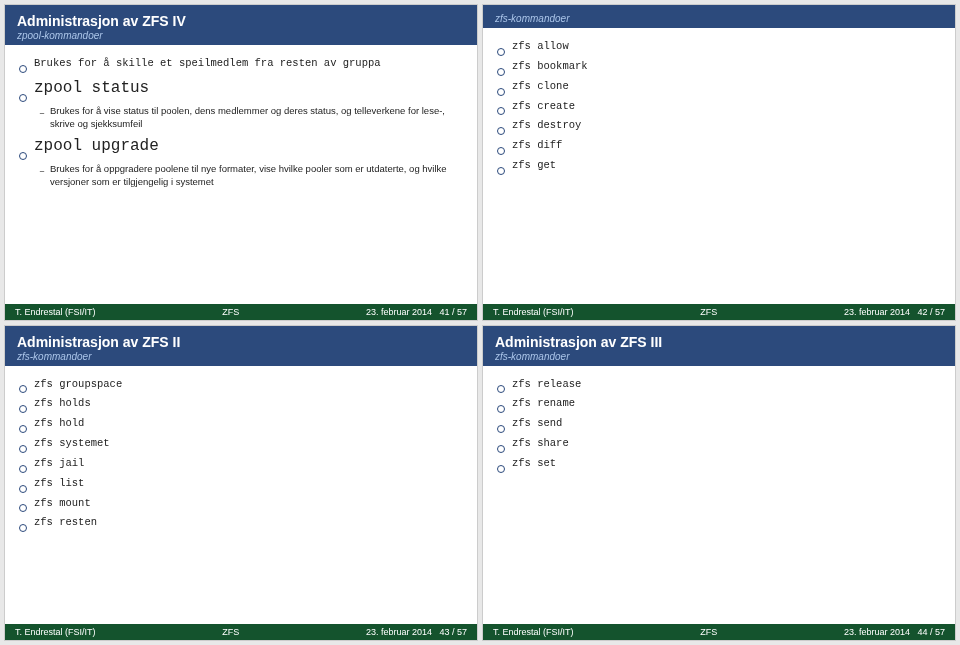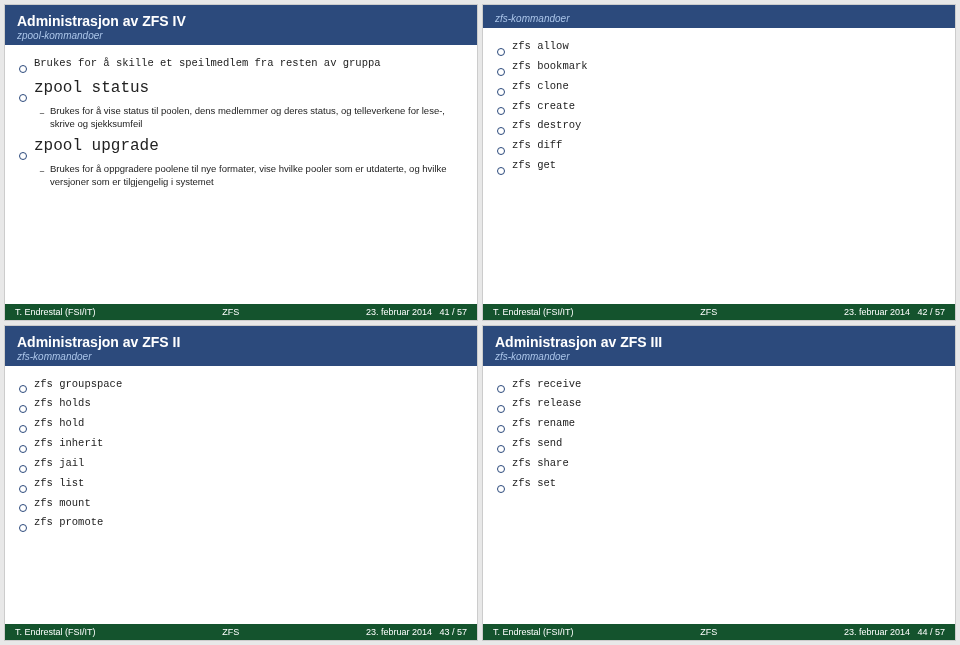--- a/index.html
+++ b/index.html
@@ -195,60 +195,56 @@
     <div class="bullet-item">
       <div class="bullet-dot"></div>
       <span class="bullet-text">zfs holds</span>
     </div>
     <div class="bullet-item">
       <div class="bullet-dot"></div>
       <span class="bullet-text">zfs hold</span>
     </div>
     <div class="bullet-item">
       <div class="bullet-dot"></div>
-      <span class="bullet-text">zfs inherit</span>
+      <span class="bullet-text">zfs systemet</span>
     </div>
     <div class="bullet-item">
       <div class="bullet-dot"></div>
       <span class="bullet-text">zfs jail</span>
     </div>
     <div class="bullet-item">
       <div class="bullet-dot"></div>
       <span class="bullet-text">zfs list</span>
     </div>
     <div class="bullet-item">
       <div class="bullet-dot"></div>
       <span class="bullet-text">zfs mount</span>
     </div>
     <div class="bullet-item">
       <div class="bullet-dot"></div>
-      <span class="bullet-text">zfs promote</span>
+      <span class="bullet-text">zfs resten</span>
     </div>
   </div>
   <div class="slide-footer">
     <span>T. Endrestal (FSI/IT)</span>
     <span>ZFS</span>
     <span>
       <span>23. februar 2014</span>&nbsp;&nbsp;&nbsp;<span>43 / 57</span>
     </span>
   </div>
 </div>
 
 <div class="slide">
   <div class="slide-header">
     <h2>Administrasjon av ZFS III</h2>
     <div class="subtitle">zfs-kommandoer</div>
   </div>
   <div class="slide-body">
     <div class="bullet-item">
       <div class="bullet-dot"></div>
-      <span class="bullet-text">zfs receive</span>
-    </div>
-    <div class="bullet-item">
-      <div class="bullet-dot"></div>
       <span class="bullet-text">zfs release</span>
     </div>
     <div class="bullet-item">
       <div class="bullet-dot"></div>
       <span class="bullet-text">zfs rename</span>
     </div>
     <div class="bullet-item">
       <div class="bullet-dot"></div>
       <span class="bullet-text">zfs send</span>
     </div>

